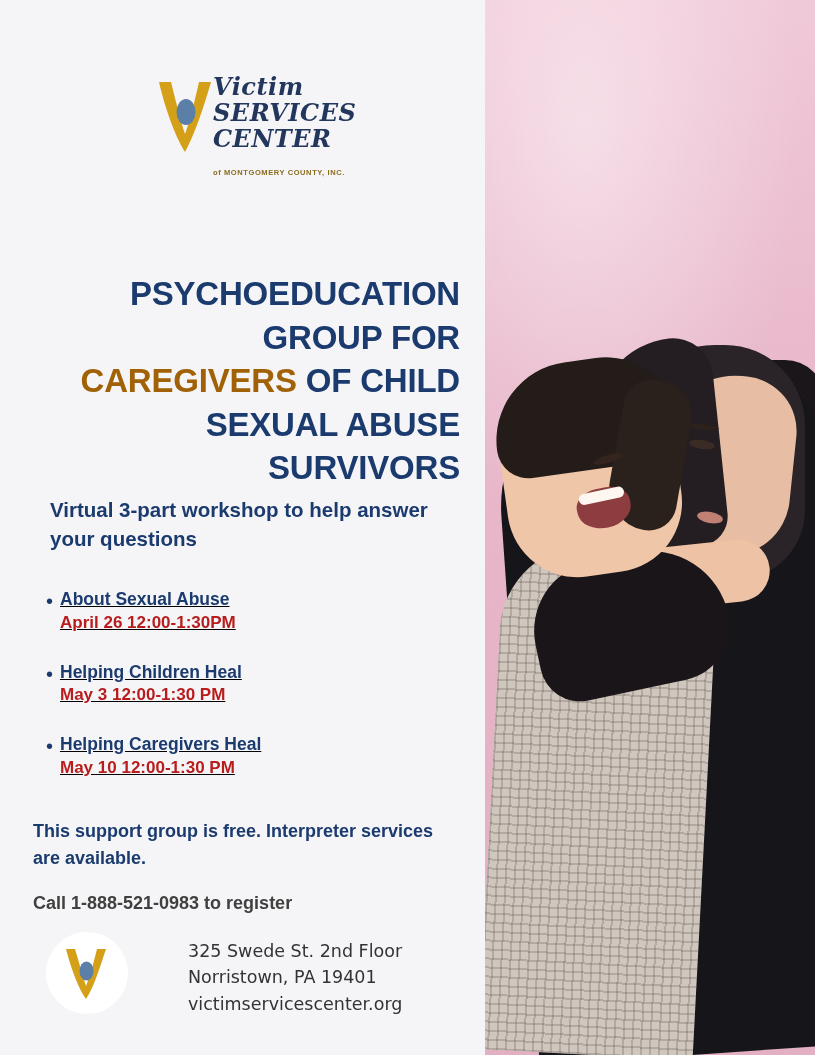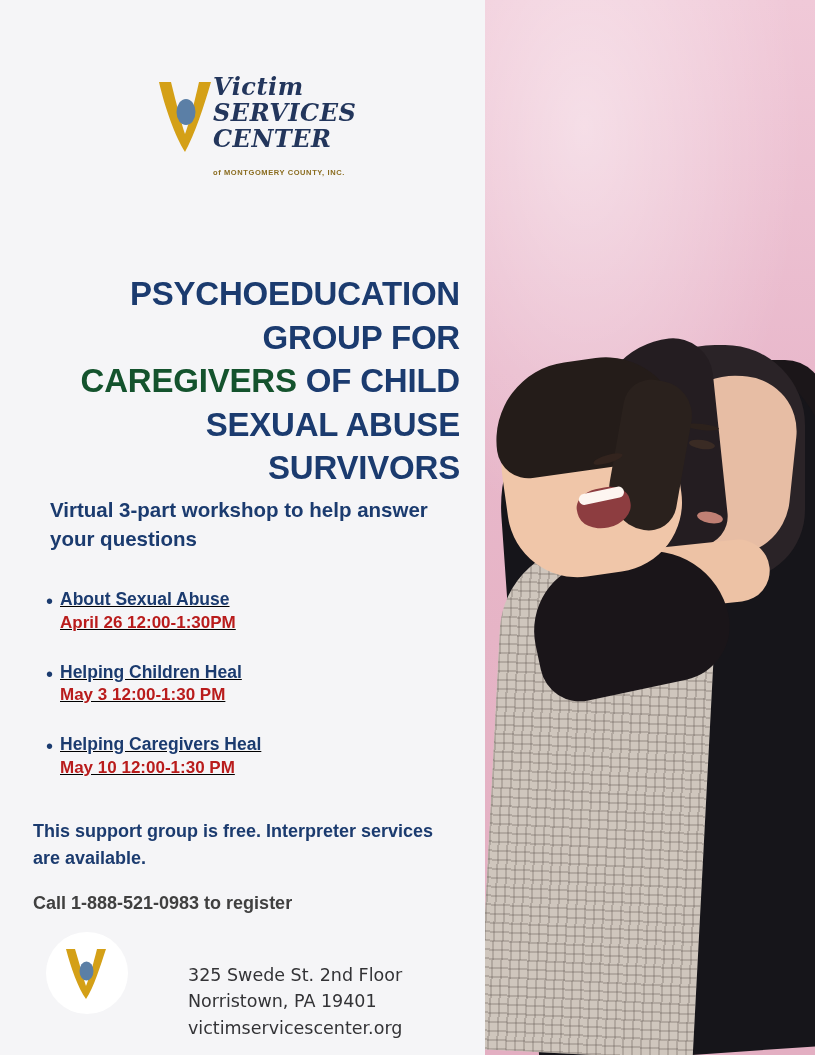--- a/index.html
+++ b/index.html
@@ -277,21 +277,21 @@
     left: 50px;
     top: 272px;
     width: 410px;
     font-weight: 800;
     font-size: 33px;
     line-height: 1.32;
     color: #1b3b6f;
     letter-spacing: -0.2px;
     text-align: right;
   }
-  .headline .hl-teal { color: #14532d; }
+  .headline .hl-teal { color: #a16207; }
 
   .subhead {
     position: absolute;
     left: 50px;
     top: 495px;
     width: 400px;
     font-size: 20.5px;
     font-weight: 700;
     line-height: 1.42;
     color: #1b3b6f;
@@ -370,21 +370,20 @@
   }
   .footer-address {
     position: absolute;
     left: 188px;
     top: 938px;
     width: 280px;
     font-size: 17.5px;
     line-height: 1.5;
     color: #333336;
     font-family: "DejaVu Sans", sans-serif;
-    margin-top: 24px;
   }
 </style>
 </head>
 <body>
 
 <div class="flyer">
 
   <div class="photo-panel">
     <div class="woman-hair-back"></div>
     <div class="woman-body"></div>

